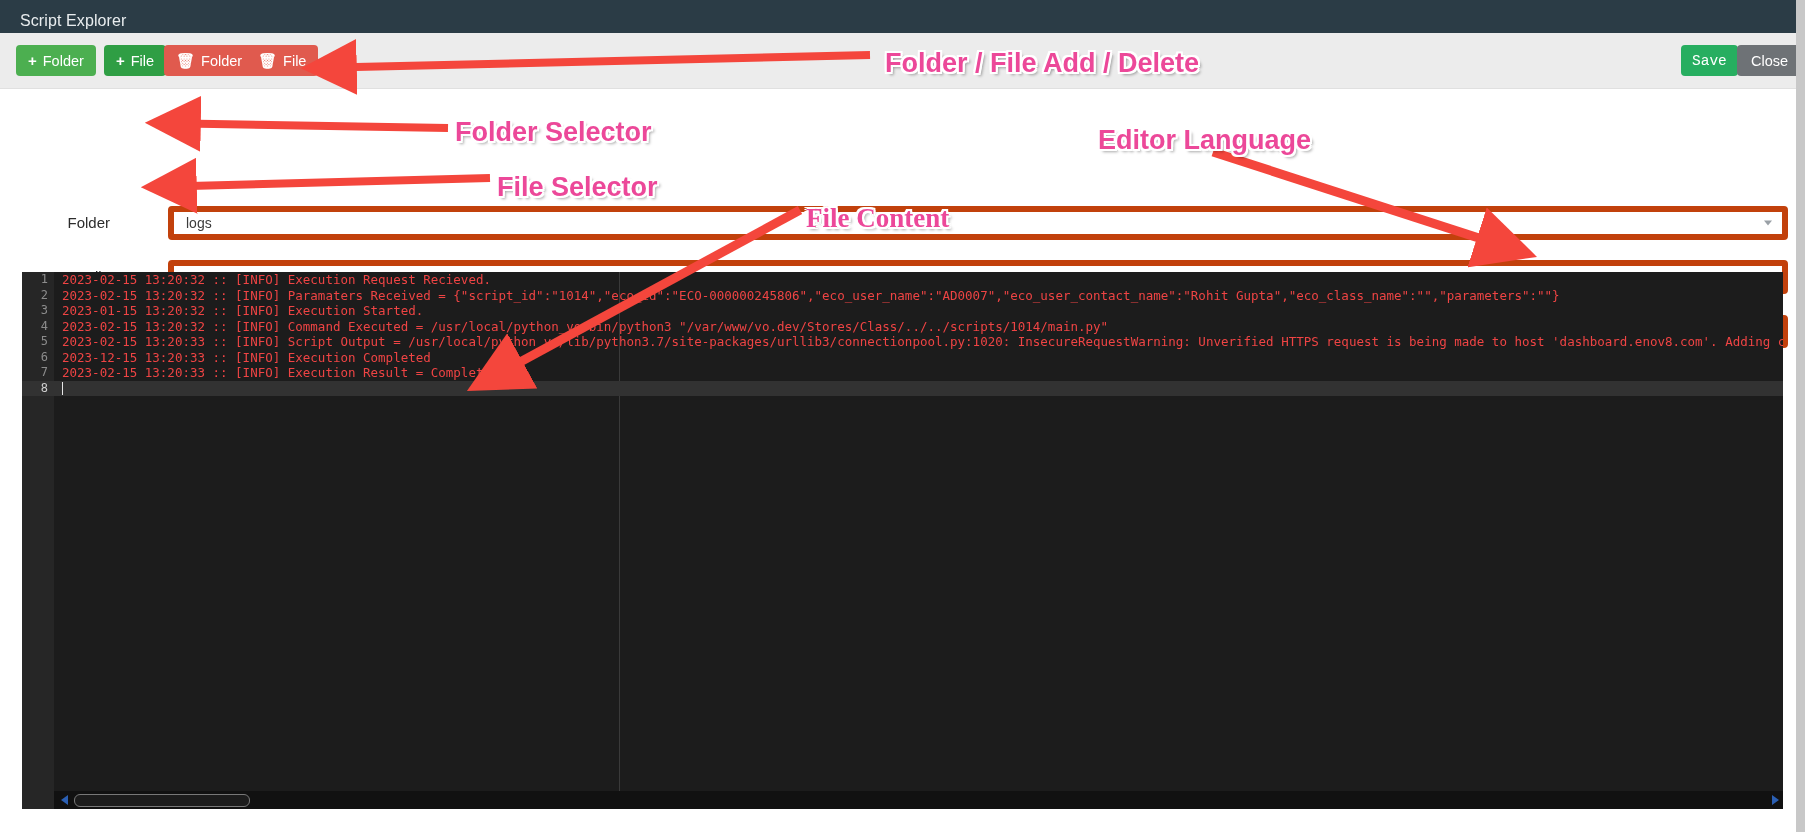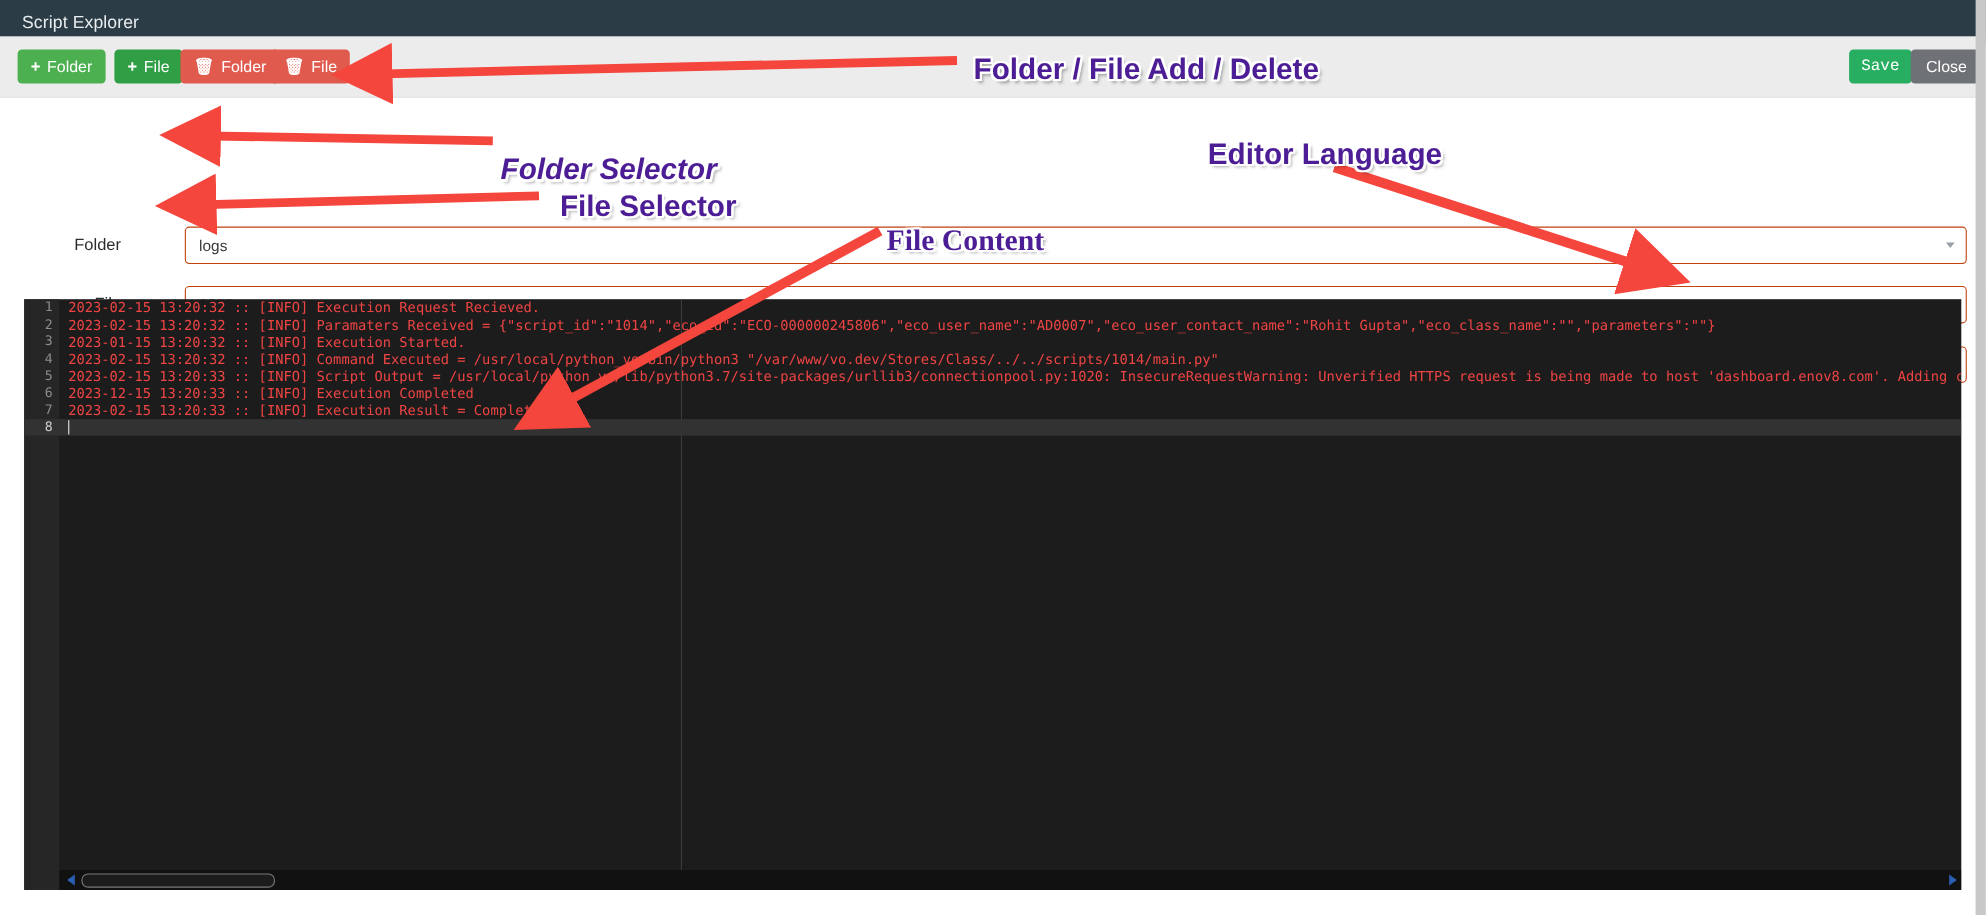--- a/index.html
+++ b/index.html
@@ -69,21 +69,21 @@
     color: #2c2c2c;
     text-align: right;
     width: 110px;
   }
   .lbl-folder { left: 0px;  top: 125px; }
   .lbl-file   { left: 0px;  top: 179px; }
 
   .select {
     position: absolute;
     height: 34px;
-    border: 1px solid #c2410c;
+    border: 6px solid #c2410c;
     border-radius: 4px;
     background: #fff;
     display: flex; align-items: center;
     padding: 0 12px;
     font-size: 14px;
     color: #3b3b3b;
     cursor: pointer;
   }
   .select .caret {
     position: absolute; right: 10px; top: 50%;
@@ -197,36 +197,36 @@
   .hscroll .track-rest { flex: 1; }
 
   
   .anno-layer {
     position: absolute; left: 0; top: 0;
     width: 1805px; height: 832px;
     pointer-events: none;
   }
   .anno-text {
     position: absolute;
-    color: #4c1d95;
+    color: #ec4899;
     font-family: "Liberation Sans", sans-serif;
     font-weight: bold;
     font-size: 27px;
     white-space: nowrap;
     -webkit-text-stroke: 0px;
     text-shadow:
       -2px -2px 0 #fff,  2px -2px 0 #fff,
       -2px  2px 0 #fff,  2px  2px 0 #fff,
       -2px  0   0 #fff,  2px  0   0 #fff,
        0   -2px 0 #fff,  0    2px 0 #fff,
        3px  3px 3px rgba(0,0,0,.35);
   }
   .anno-a1 { left: 885px; top: 48px; }
-  .anno-a2 { left: 455px; top: 139px; font-style: italic; }
-  .anno-a3 { left: 497px; top: 172px; margin-left: 12px; }
+  .anno-a2 { left: 455px; top: 117px; }
+  .anno-a3 { left: 497px; top: 172px; }
   .anno-a4 { left: 806px; top: 203px; font-family: Liberation Serif, serif; }
   .anno-a5 { left: 1062px; top: 125px; margin-left: 36px; }
 
   
   .right-margin {
     position: absolute; right: 0; top: 0;
     width: 9px; height: 832px;
     background: #c8c8c8;
   }
 </style>

